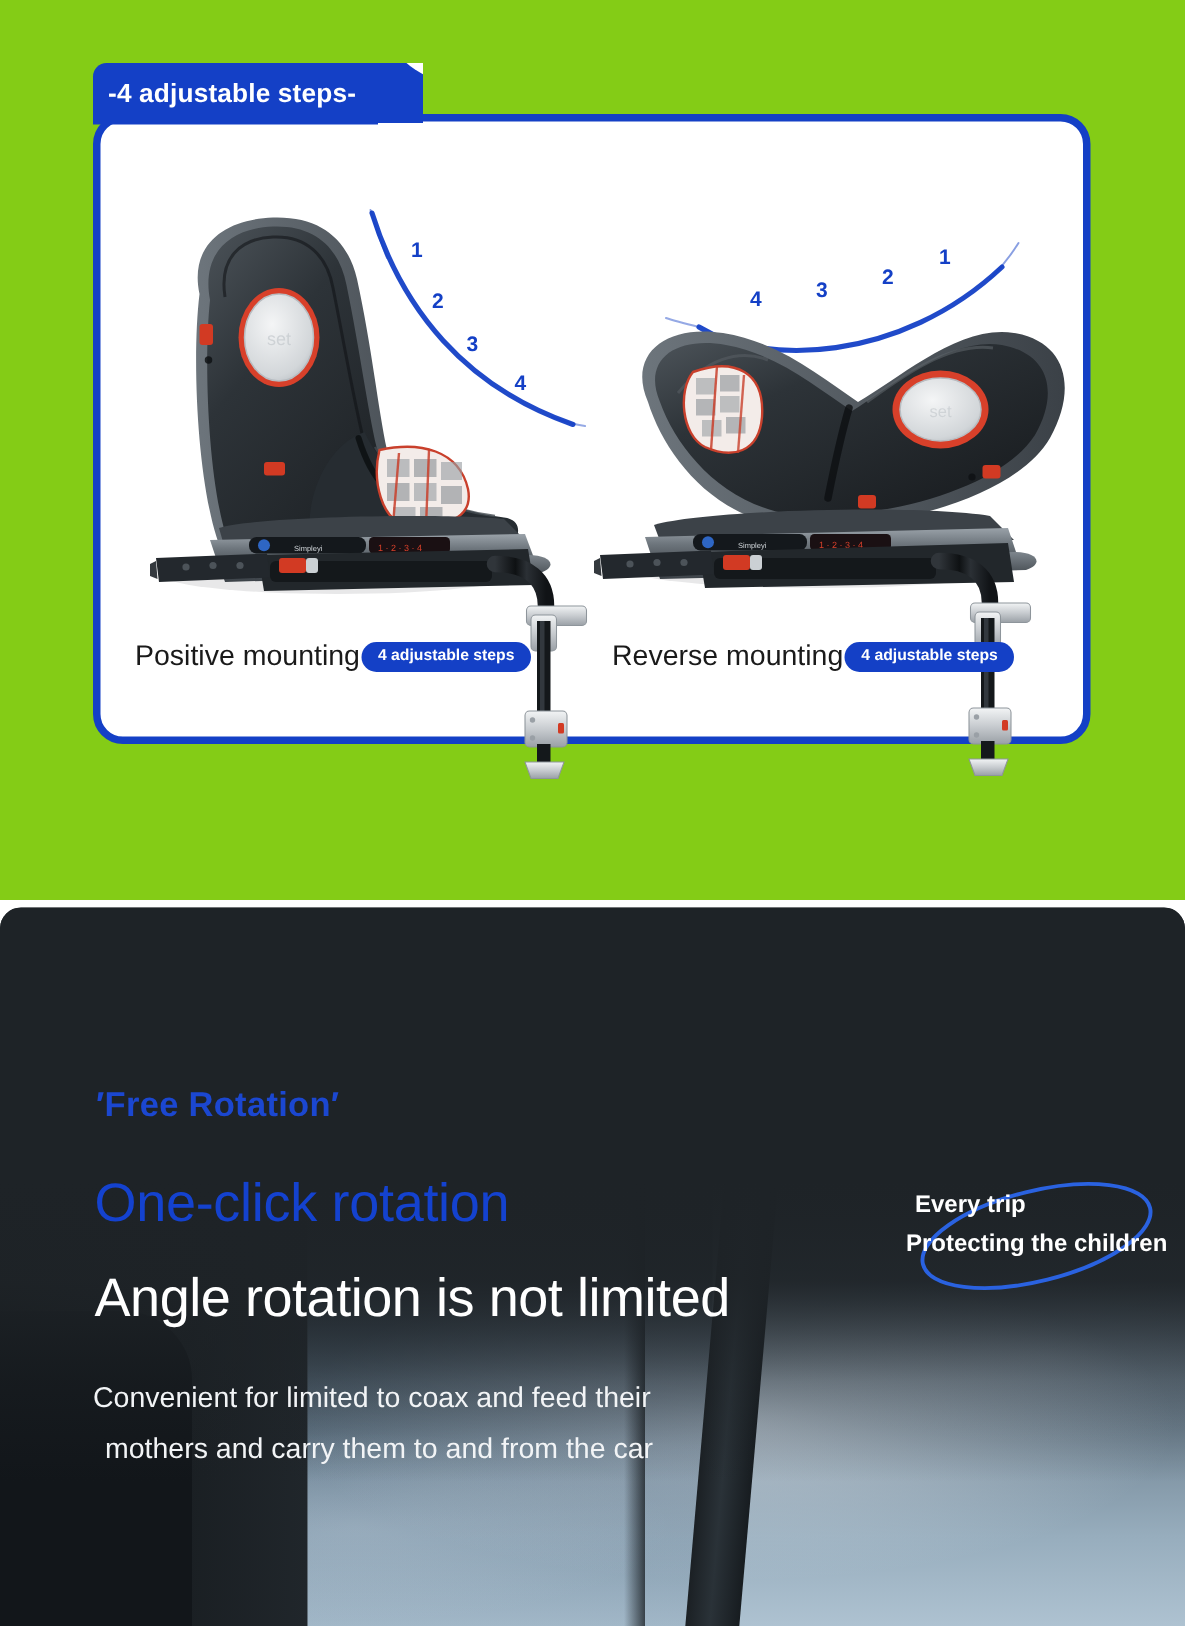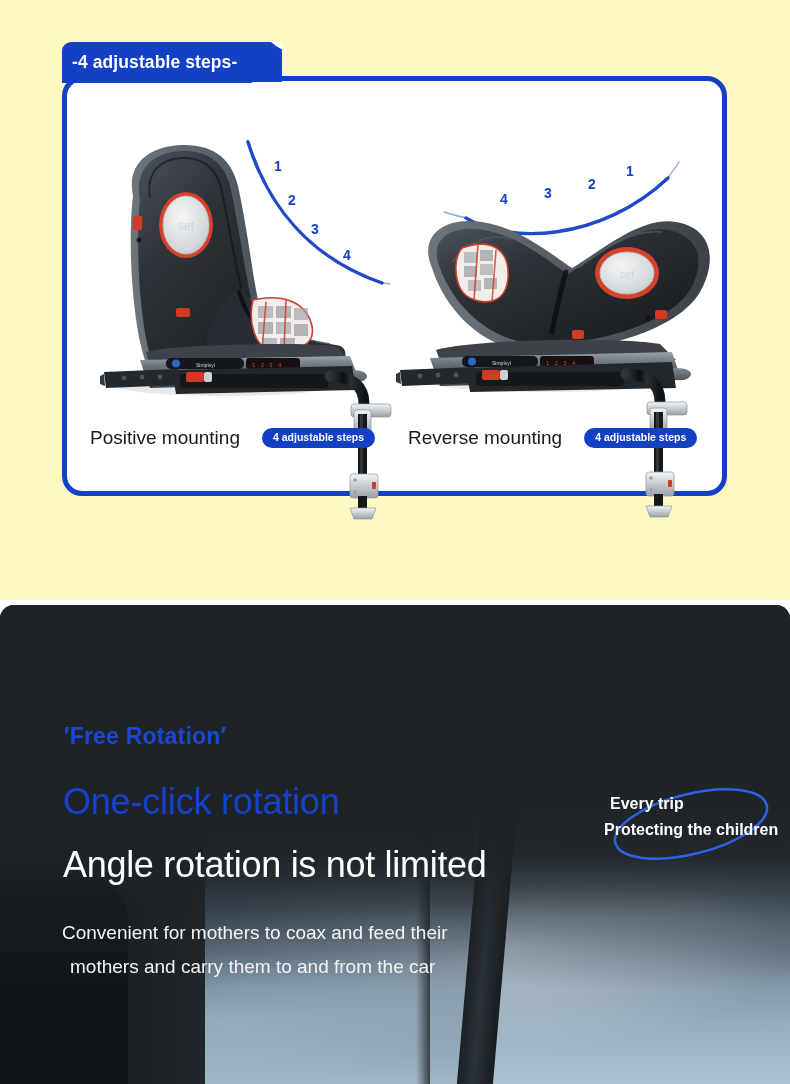--- a/index.html
+++ b/index.html
@@ -5,21 +5,21 @@
   * { box-sizing: border-box; margin: 0; padding: 0; }
   html, body {
     width: 790px; height: 1084px;
     background: #ffffff;
     font-family: "Liberation Sans", sans-serif;
     overflow: hidden;
   }
   .page { position: relative; width: 790px; height: 1084px; background:#fff; }
 
   
-  .top-section { position:absolute; left:0; top:0; width:790px; height:600px; background:#fef9c3; }
+  .top-section { position:absolute; left:0; top:0; width:790px; height:600px; background:#84cc16; }
 
   
   .tab-header{
     position:absolute; left:62px; top:42px;
     height:40px; padding:0 26px 0 10px;
     background:var(--blue);
     border-radius:9px 9px 0 0;
     display:flex; align-items:center;
     z-index:6;
   }
@@ -54,21 +54,21 @@
   
   .frame-notch{
     position:absolute; left:62px; top:74px; width:190px; height:9px;
     background:var(--blue); z-index:5;
   }
 
   
   .scene{ position:absolute; left:0; top:0; width:790px; height:600px; z-index:4; }
 
   
-  .caption{ position:absolute; display:flex; align-items:center; gap:22px; z-index:7; }
+  .caption{ position:absolute; display:flex; align-items:center; gap:1px; z-index:7; }
   .caption-text{ font-size:19px; color:#1a1a1a; white-space:nowrap; }
   .pill{
     background:var(--blue); color:#fff; border-radius:12px;
     font-size:10.5px; font-weight:bold; padding:4px 11px 5px;
     white-space:nowrap; line-height:1;
   }
   .cap-left{ left:90px; top:427px; }
   .cap-right{ left:396px; top:427px;margin-left:12px; }
 
   
@@ -402,21 +402,21 @@
     <div class="pillar-mid"></div>
     <div class="pillar-left"></div>
     <div class="pillar-left-round"></div>
     <div class="photo-veil"></div>
 
     <div class="bottom-content">
       <div class="eyebrow">′Free Rotation′</div>
       <div class="headline-blue">One-click rotation</div>
       <div class="headline-white">Angle rotation is not limited</div>
       <div class="subcopy">
-        <span>Convenient for mothers to coax and feed their</span>
+        <span>Convenient for limited to coax and feed their</span>
         <span class="l2">mothers and carry them to and from the car</span>
       </div>
     </div>
   </div>
 
   <div class="annot">
     <svg width="190" height="92" viewBox="0 0 190 92">
       <ellipse cx="95" cy="46" rx="78" ry="30" fill="none" stroke="#2a62e0" stroke-width="2.6" transform="rotate(-14 95 46)"></ellipse>
     </svg>
     <span class="annot-txt annot-l1">Every trip</span>

